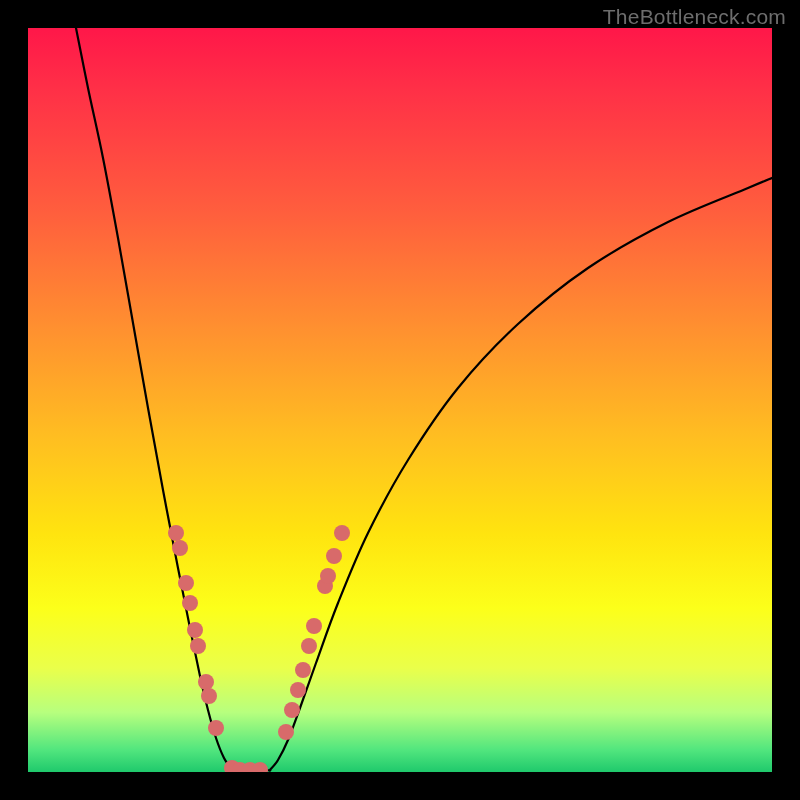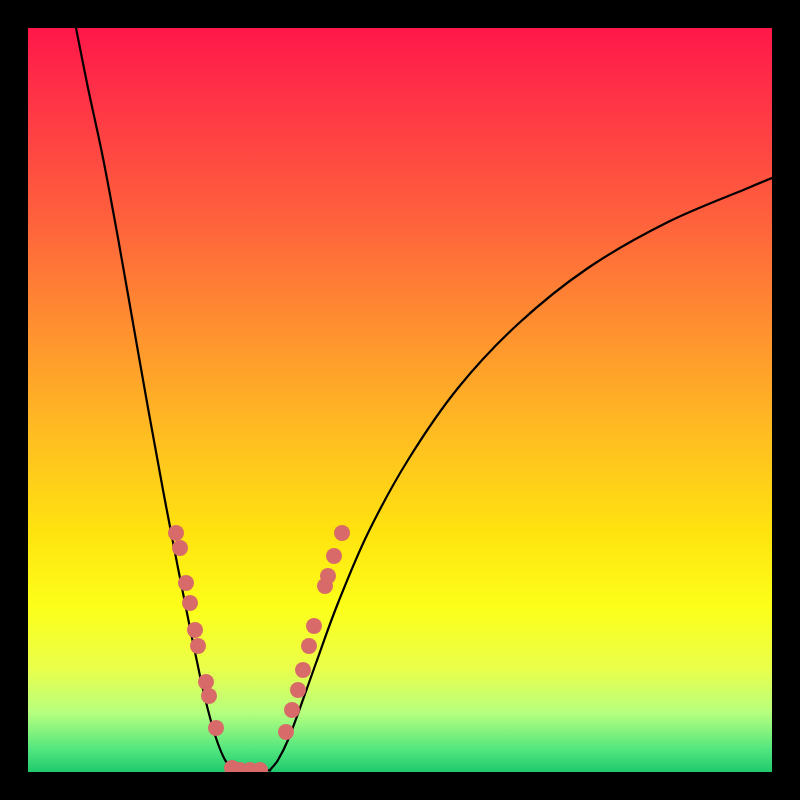--- a/index.html
+++ b/index.html
@@ -65,20 +65,21 @@
   }
   .marker {
     fill: #d86a6a;
     stroke: none;
   }
 </style>
 </head>
 <body>
 
 <div class="frame">
+  <div class="watermark">TheBottleneck.com</div>
   <div class="plot-area">
     <svg class="overlay" viewBox="0 0 744 744" preserveAspectRatio="none">
       <path id="curve-path" class="curve" d="M 48 0 C 50 10, 55.5 38.33333333333333, 60 60 C 64.5 81.66666666666667, 70 105, 75 130 C 80 155, 85 182.5, 90 210 C 95 237.5, 100 266.6666666666667, 105 295 C 110 323.3333333333333, 115 352.1666666666667, 120 380 C 125 407.8333333333333, 130 435.3333333333333, 135 462 C 140 488.6666666666667, 145.5 517, 150 540 C 154.5 563, 158.33333333333334 582, 162 600 C 165.66666666666666 618, 169 634.3333333333334, 172 648 C 175 661.6666666666666, 177.33333333333334 671.6666666666666, 180 682 C 182.66666666666666 692.3333333333334, 185.33333333333334 702, 188 710 C 190.66666666666666 718, 193.33333333333334 724.6666666666666, 196 730 C 198.66666666666666 735.3333333333334, 202.66666666666666 740, 204 742 C 205.33333333333334 744, 203 741.8333333333334, 204 742 C 205 742.1666666666666, 207.66666666666666 742.8333333333334, 210 743 C 212.33333333333334 743.1666666666666, 215.33333333333334 743, 218 743 C 220.66666666666666 743, 223.33333333333334 743, 226 743 C 228.66666666666666 743, 231.33333333333334 743.1666666666666, 234 743 C 236.66666666666666 742.8333333333334, 240.66666666666666 742.1666666666666, 242 742 C 243.33333333333334 741.8333333333334, 240.66666666666666 743.6666666666666, 242 742 C 243.33333333333334 740.3333333333334, 247 737, 250 732 C 253 727, 256.3333333333333 720.6666666666666, 260 712 C 263.6666666666667 703.3333333333334, 267.3333333333333 692.8333333333334, 272 680 C 276.6666666666667 667.1666666666666, 281.6666666666667 652.5, 288 635 C 294.3333333333333 617.5, 301.3333333333333 596.6666666666666, 310 575 C 318.6666666666667 553.3333333333334, 328.3333333333333 528.8333333333334, 340 505 C 351.6666666666667 481.1666666666667, 365 456.1666666666667, 380 432 C 395 407.8333333333333, 411.6666666666667 382.6666666666667, 430 360 C 448.3333333333333 337.3333333333333, 468.3333333333333 316, 490 296 C 511.6666666666667 276, 535 257, 560 240 C 585 223, 613.3333333333334 207.33333333333334, 640 194 C 666.6666666666666 180.66666666666666, 702.6666666666666 167.33333333333334, 720 160 C 737.3333333333334 152.66666666666666, 740 151.66666666666666, 744 150" style="stroke: rgb(0, 0, 0);"></path>
       <g id="markers-group">
           <circle cx="148" cy="505" r="8" class="marker" style="fill: rgb(216, 106, 106);"></circle>
           <circle cx="152" cy="520" r="8" class="marker" style="fill: rgb(216, 106, 106);"></circle>
           <circle cx="158" cy="555" r="8" class="marker" style="fill: rgb(216, 106, 106);"></circle>
           <circle cx="162" cy="575" r="8" class="marker" style="fill: rgb(216, 106, 106);"></circle>
           <circle cx="167" cy="602" r="8" class="marker" style="fill: rgb(216, 106, 106);"></circle>
           <circle cx="170" cy="618" r="8" class="marker" style="fill: rgb(216, 106, 106);"></circle>

